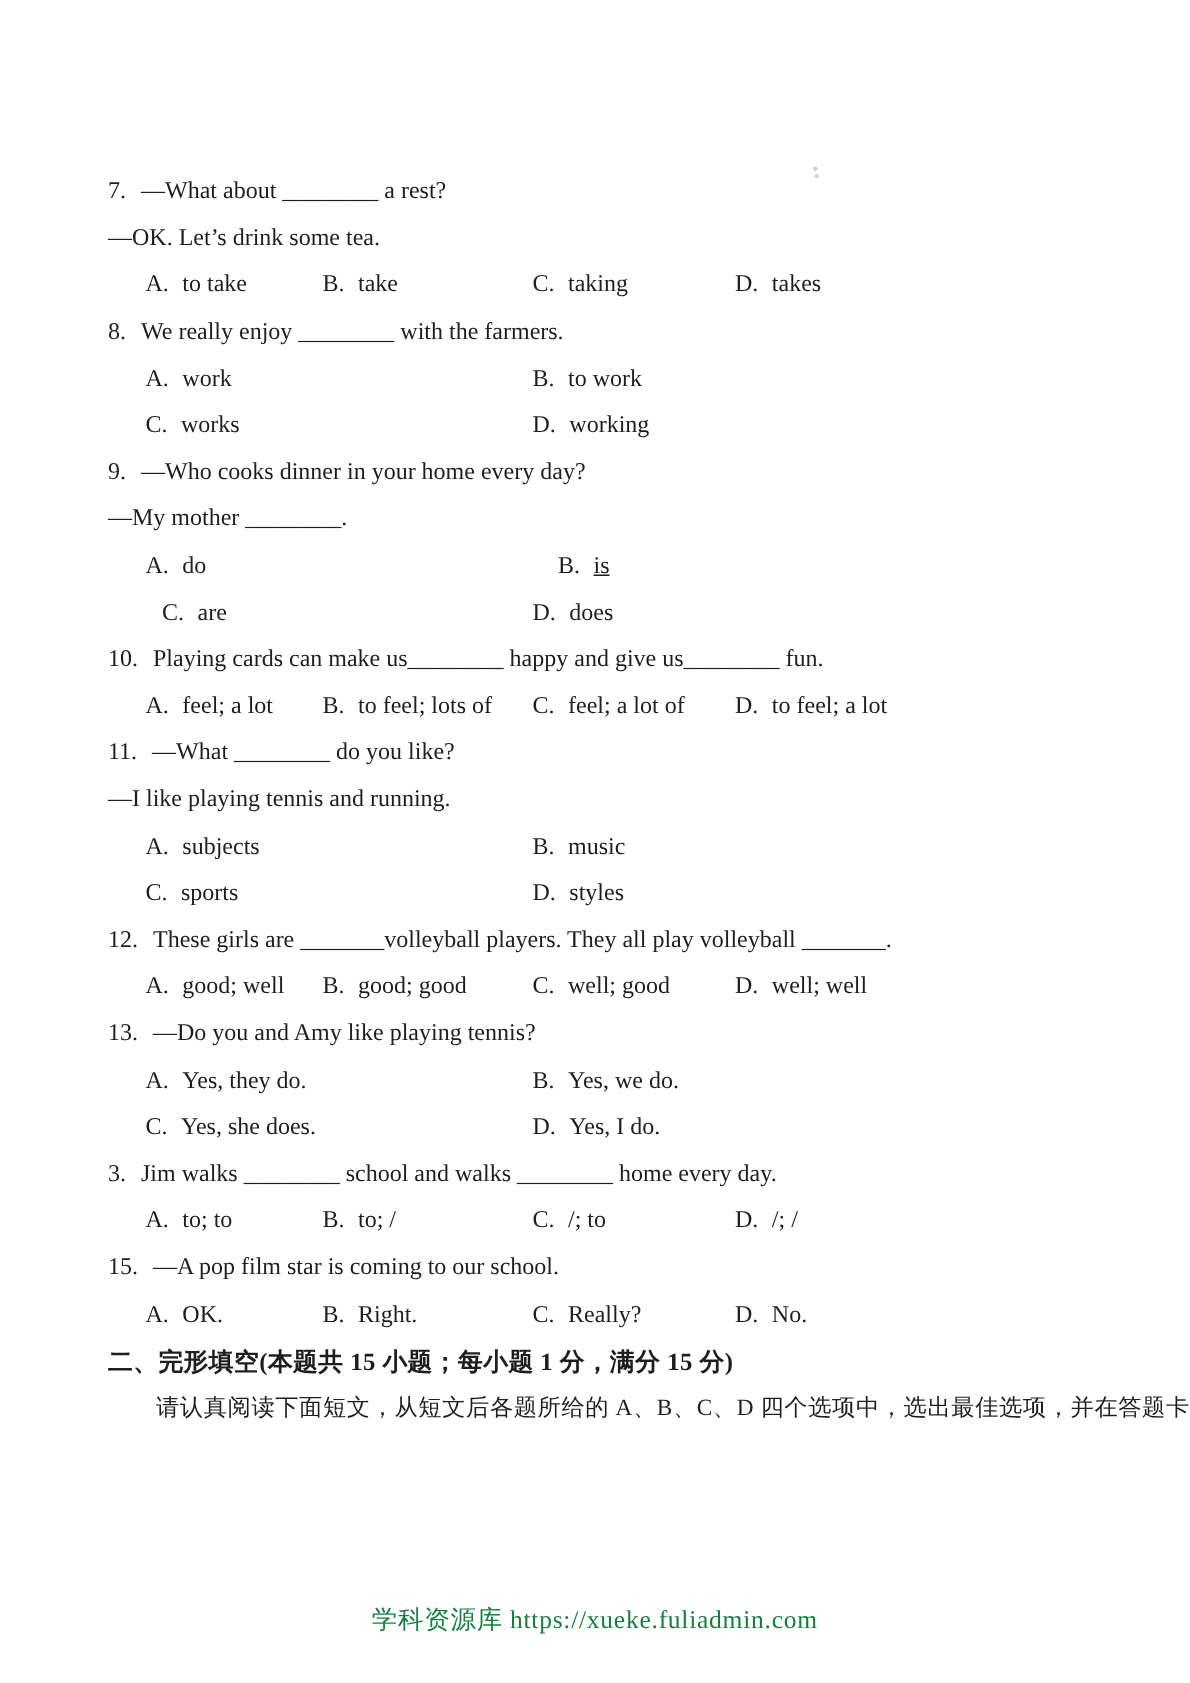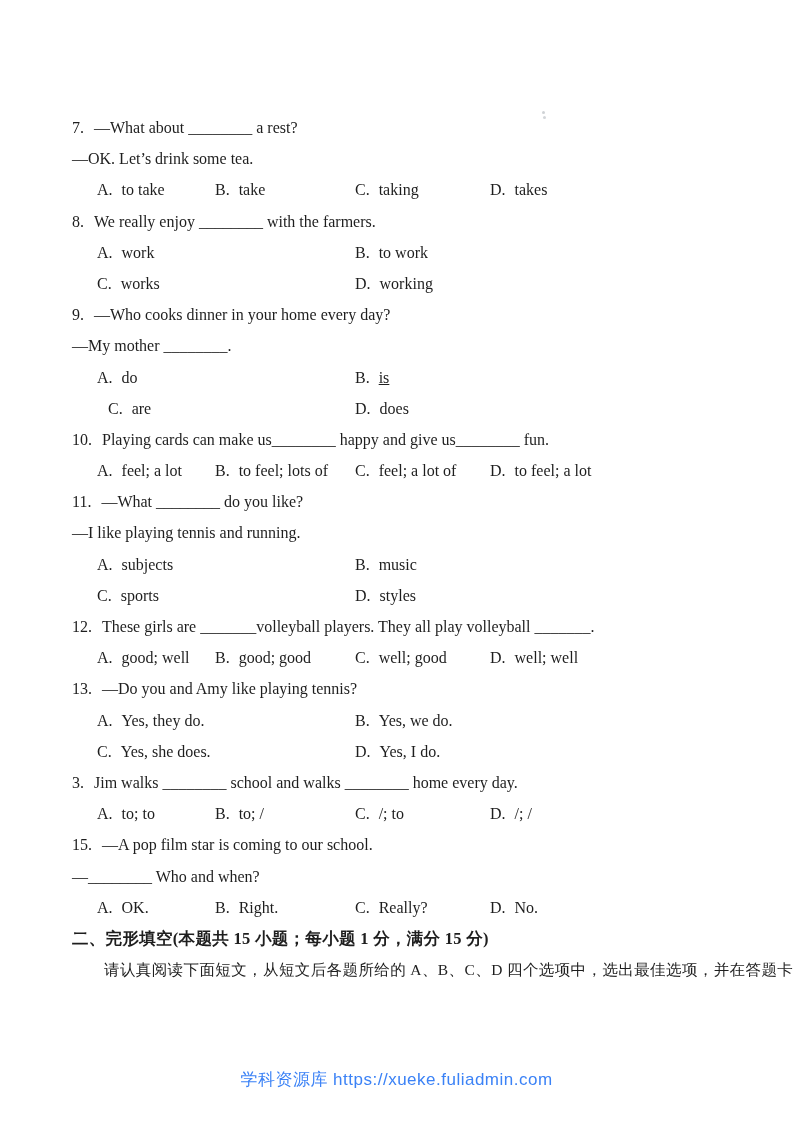--- a/index.html
+++ b/index.html
@@ -42,23 +42,23 @@
   }
   .para-line {
     padding-left: 32px;
     font-size: 15.5px;
     letter-spacing: 0.4px;
   }
   #footer {
     position: absolute;
     top: 1068px; left: 0; right: 0;
     text-align: center;
-    font-family: Liberation Sans, sans-serif;
+    font-family: Liberation Serif, serif;
     font-size: 17px;
-    color: #3b82f6;
+    color: #15803d;
     letter-spacing: 0.5px;
   }
   #artifact {
     position: absolute;
     left: 542px; top: 111px;
     width: 3px; height: 3px;
     background: #c3c7cb;
     border-radius: 50%;
     box-shadow: 1px 5px 0 #c8ccd0;
     opacity: 0.8;
@@ -85,21 +85,21 @@
         <span class="opt" style="left: 283px;"><span class="opt-label">B.</span><span class="opt-text">to work</span></span>
       </div>
       <div class="line opt-row">
         <span class="opt" style="left: 25px;"><span class="opt-label">C.</span><span class="opt-text">works</span></span>
         <span class="opt" style="left: 283px;"><span class="opt-label">D.</span><span class="opt-text">working</span></span>
       </div>
       <div class="line stem-line"><span class="qnum">9.</span><span class="stem-text">—Who cooks dinner in your home every day?</span></div>
       <div class="line cont-line"><span class="cont-text">—My mother ________.</span></div>
       <div class="line opt-row">
         <span class="opt" style="left: 25px;"><span class="opt-label">A.</span><span class="opt-text">do</span></span>
-        <span class="opt" style="left: 283px; text-decoration: underline;"><span class="opt-label">B.</span><span class="opt-text">is</span></span>
+        <span class="opt" style="left: 300px; text-decoration: underline;"><span class="opt-label">B.</span><span class="opt-text">is</span></span>
       </div>
       <div class="line opt-row">
         <span class="opt" style="left: 36px;"><span class="opt-label">C.</span><span class="opt-text">are</span></span>
         <span class="opt" style="left: 283px;"><span class="opt-label">D.</span><span class="opt-text">does</span></span>
       </div>
       <div class="line stem-line"><span class="qnum">10.</span><span class="stem-text">Playing cards can make us________ happy and give us________ fun.</span></div>
       <div class="line opt-row">
         <span class="opt" style="left: 25px;"><span class="opt-label">A.</span><span class="opt-text">feel; a lot</span></span>
         <span class="opt" style="left: 143px;"><span class="opt-label">B.</span><span class="opt-text">to feel; lots of</span></span>
         <span class="opt" style="left: 283px;"><span class="opt-label">C.</span><span class="opt-text">feel; a lot of</span></span>
@@ -132,21 +132,20 @@
         <span class="opt" style="left: 283px;"><span class="opt-label">D.</span><span class="opt-text">Yes, I do.</span></span>
       </div>
       <div class="line stem-line"><span class="qnum">3.</span><span class="stem-text">Jim walks ________ school and walks ________ home every day.</span></div>
       <div class="line opt-row">
         <span class="opt" style="left: 25px;"><span class="opt-label">A.</span><span class="opt-text">to; to</span></span>
         <span class="opt" style="left: 143px;"><span class="opt-label">B.</span><span class="opt-text">to; /</span></span>
         <span class="opt" style="left: 283px;"><span class="opt-label">C.</span><span class="opt-text">/; to</span></span>
         <span class="opt" style="left: 418px;"><span class="opt-label">D.</span><span class="opt-text">/; /</span></span>
       </div>
       <div class="line stem-line"><span class="qnum">15.</span><span class="stem-text">—A pop film star is coming to our school.</span></div>
-      <div class="line cont-line"><span class="cont-text">—________ Who and when?</span></div>
       <div class="line opt-row">
         <span class="opt" style="left: 25px;"><span class="opt-label">A.</span><span class="opt-text">OK.</span></span>
         <span class="opt" style="left: 143px;"><span class="opt-label">B.</span><span class="opt-text">Right.</span></span>
         <span class="opt" style="left: 283px; font-family: Liberation Serif, serif;"><span class="opt-label">C.</span><span class="opt-text">Really?</span></span>
         <span class="opt" style="left: 418px;"><span class="opt-label">D.</span><span class="opt-text">No.</span></span>
       </div>
     </div>
   <div class="line heading-line">
     <span>二、完形填空(本题共 15 小题；每小题 1 分，满分 15 分)</span>
   </div>

